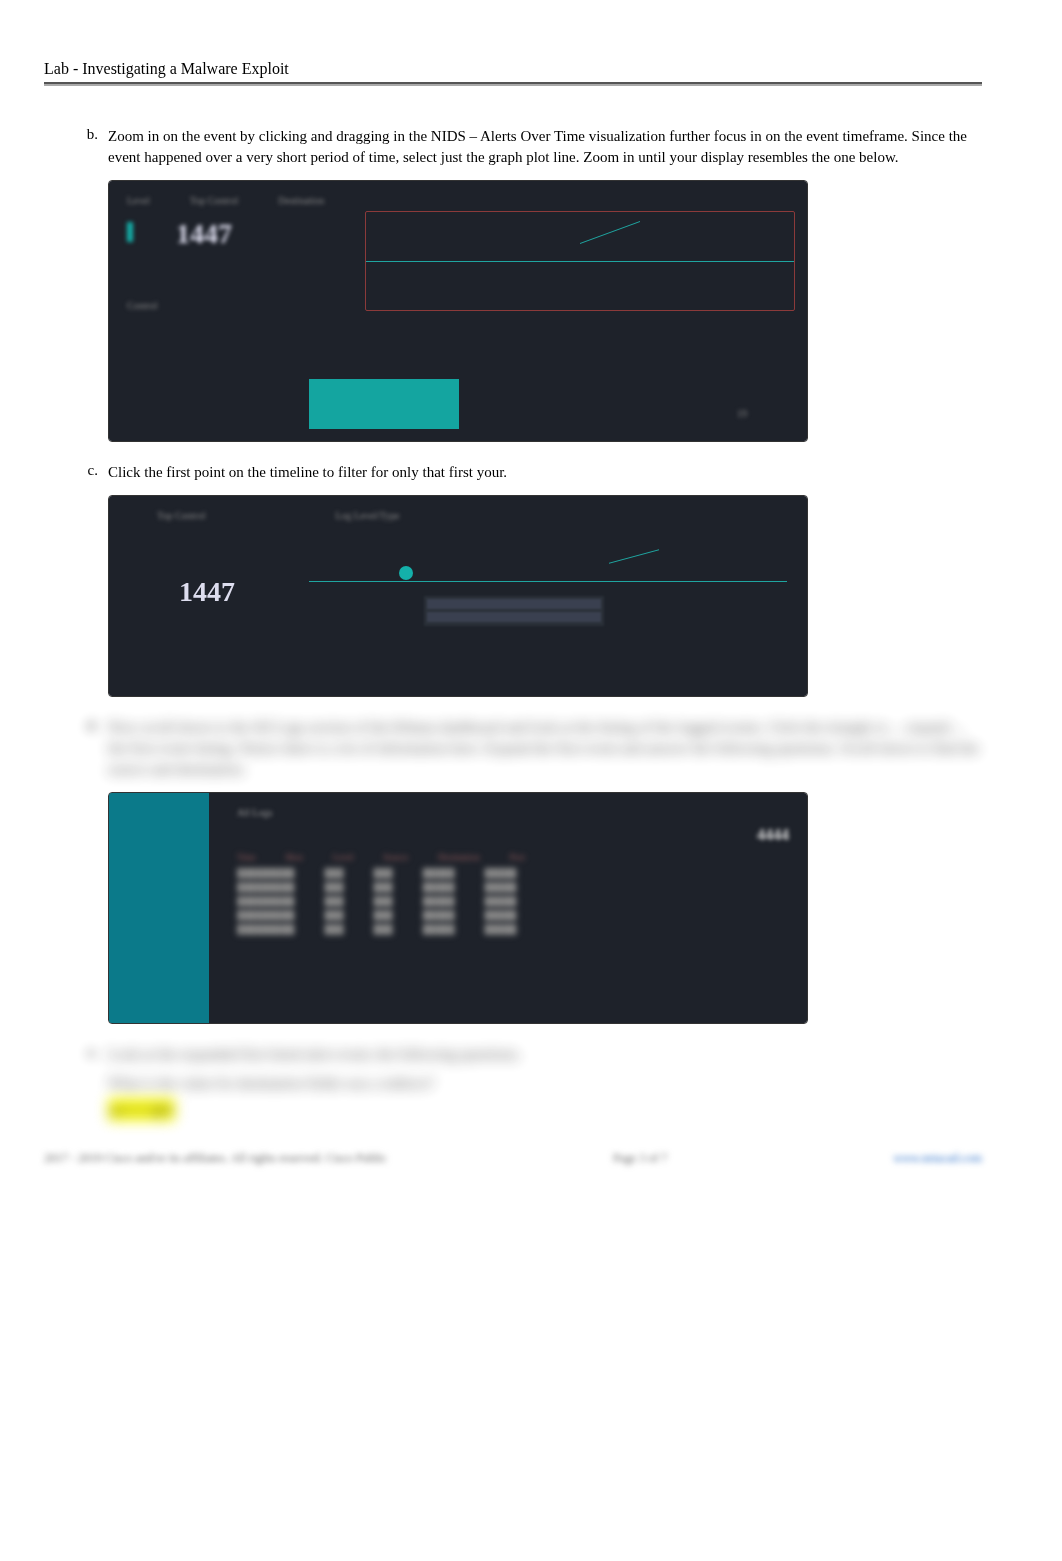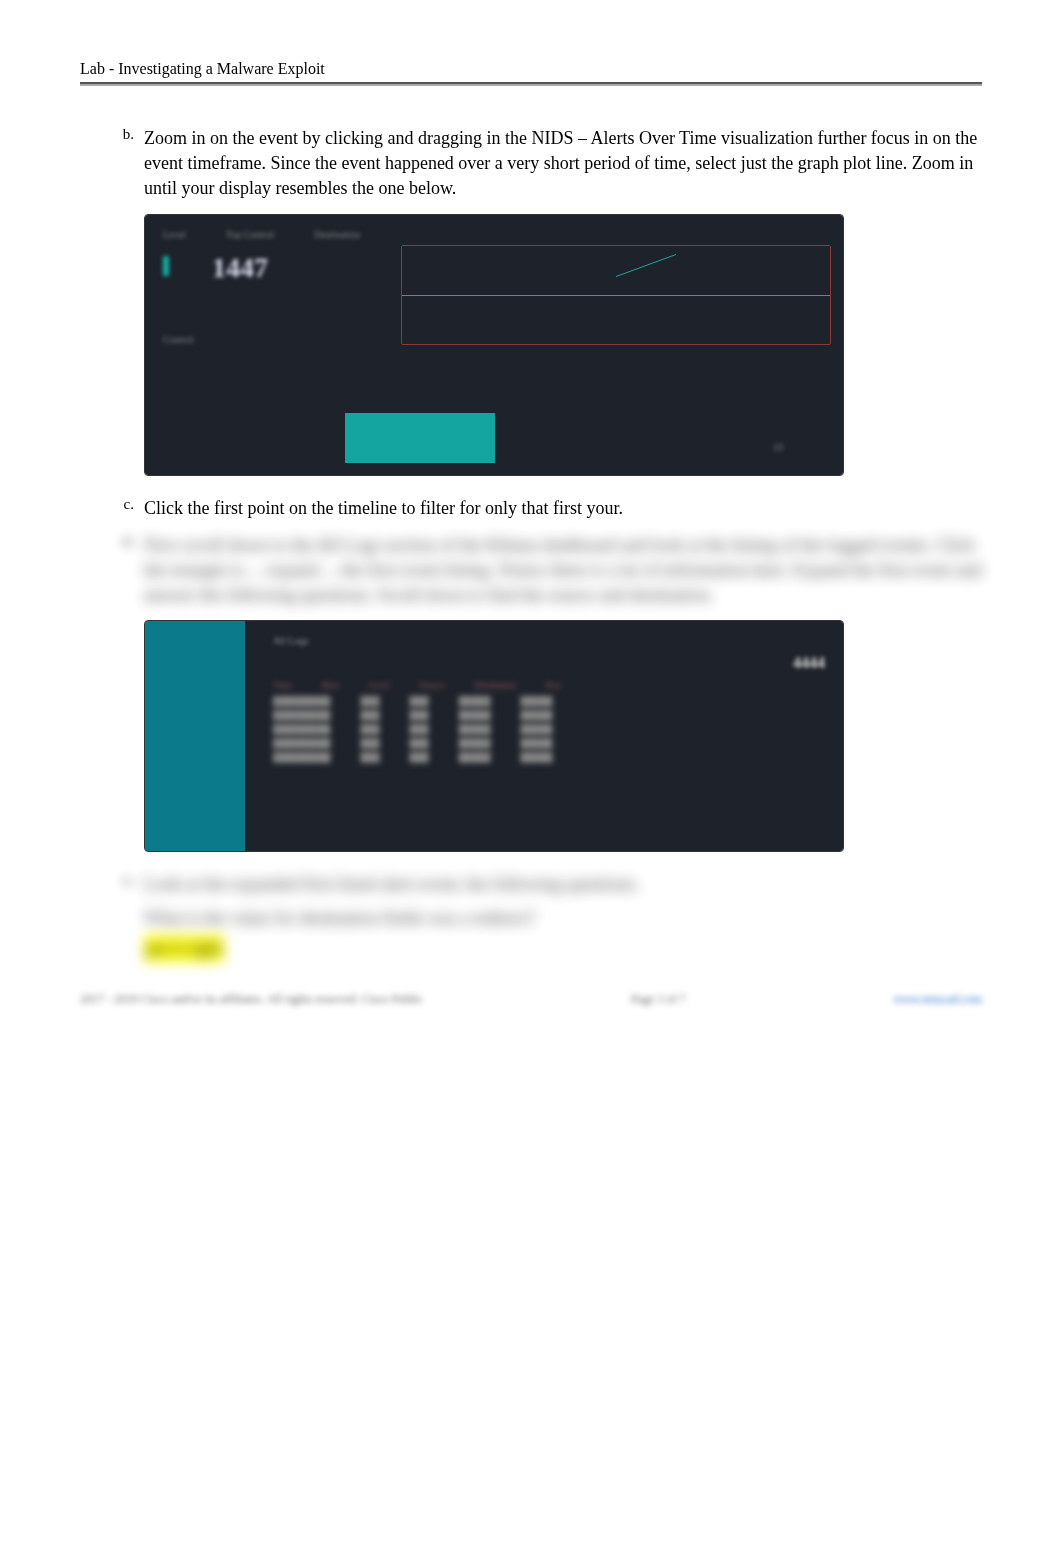--- a/index.html
+++ b/index.html
@@ -8,21 +8,21 @@
       box-sizing: border-box;
     }
     body {
       font-family: Georgia, 'Times New Roman', serif;
       background: #ffffff;
       width: 1062px;
       margin: 0 auto;
       color: #000;
     }
     .page {
-      padding: 60px 80px 40px 80px;
+      padding: 60px 80px 40px 44px;
       position: relative;
     }
     .header-title {
       font-size: 16px;
       font-weight: normal;
       margin-bottom: 4px;
     }
     .header-rule {
       height: 4px;
       background: linear-gradient(to bottom, #555 0%, #555 50%, #aaa 50%, #aaa 100%);
@@ -34,21 +34,21 @@
       padding-left: 40px;
     }
     .list-marker {
       min-width: 24px;
       font-size: 15px;
       text-align: right;
       padding-right: 10px;
     }
     .list-content {
       flex: 1;
-      font-size: 18px;
+      font-size: 15px;
       line-height: 1.4;
     }
     .screenshot {
       margin: 10px 0 20px 64px;
       border: 1px solid #333;
       border-radius: 4px;
       overflow: hidden;
       width: 700px;
     }
     .dark-panel {
@@ -210,20 +210,38 @@
         <span class="panel-label">19</span>
       </div>
     </div>
   </div>
 
   <div class="list-item">
     <div class="list-marker">c.</div>
     <div class="list-content">Click the first point on the timeline to filter for only that first your.</div>
   </div>
 
+  <div class="screenshot">
+    <div class="dark-panel tall2">
+      <div class="panel-row" style="margin-left:30px">
+        <span class="panel-label">Top Control</span>
+        <span class="panel-label" style="margin-left:90px">Log Level/Type</span>
+      </div>
+      <div style="position:absolute; left:70px; top:80px;" class="big-num">1447</div>
+      <div style="position:absolute; left:200px; top:50px; bottom:20px; right:20px;">
+        <div class="teal-dot" style="left:90px; top:20px;"></div>
+        <div style="position:absolute; left:0; right:0; top:35px; height:1px; background:#1fa5a0;"></div>
+        <div style="position:absolute; left:300px; top:10px; width:50px; height:25px; border-top:1px solid #1fa5a0; transform:skewY(-15deg);"></div>
+        <div style="position:absolute; left:115px; top:50px; width:180px; height:30px; background:#2a3038; filter:blur(1px);">
+          <div style="height:10px; background:#3a4050; margin:3px;"></div>
+          <div style="height:10px; background:#3a4050; margin:3px;"></div>
+        </div>
+      </div>
+    </div>
+  </div>
 
   <div class="list-item blurred">
     <div class="list-marker">d.</div>
     <div class="list-content blurred-text">Now scroll down to the All Logs section of the Kibana dashboard and look at the listing of the logged events. Click the triangle to ... expand ... the first event listing. Notice there is a lot of information here. Expand the first event and answer the following questions. Scroll down to find the source and destination.</div>
   </div>
 
   <div class="screenshot">
     <div class="dark-panel tall3">
       <div class="teal-sidebar"></div>
       <div style="margin-left:110px; filter:blur(2px)">

